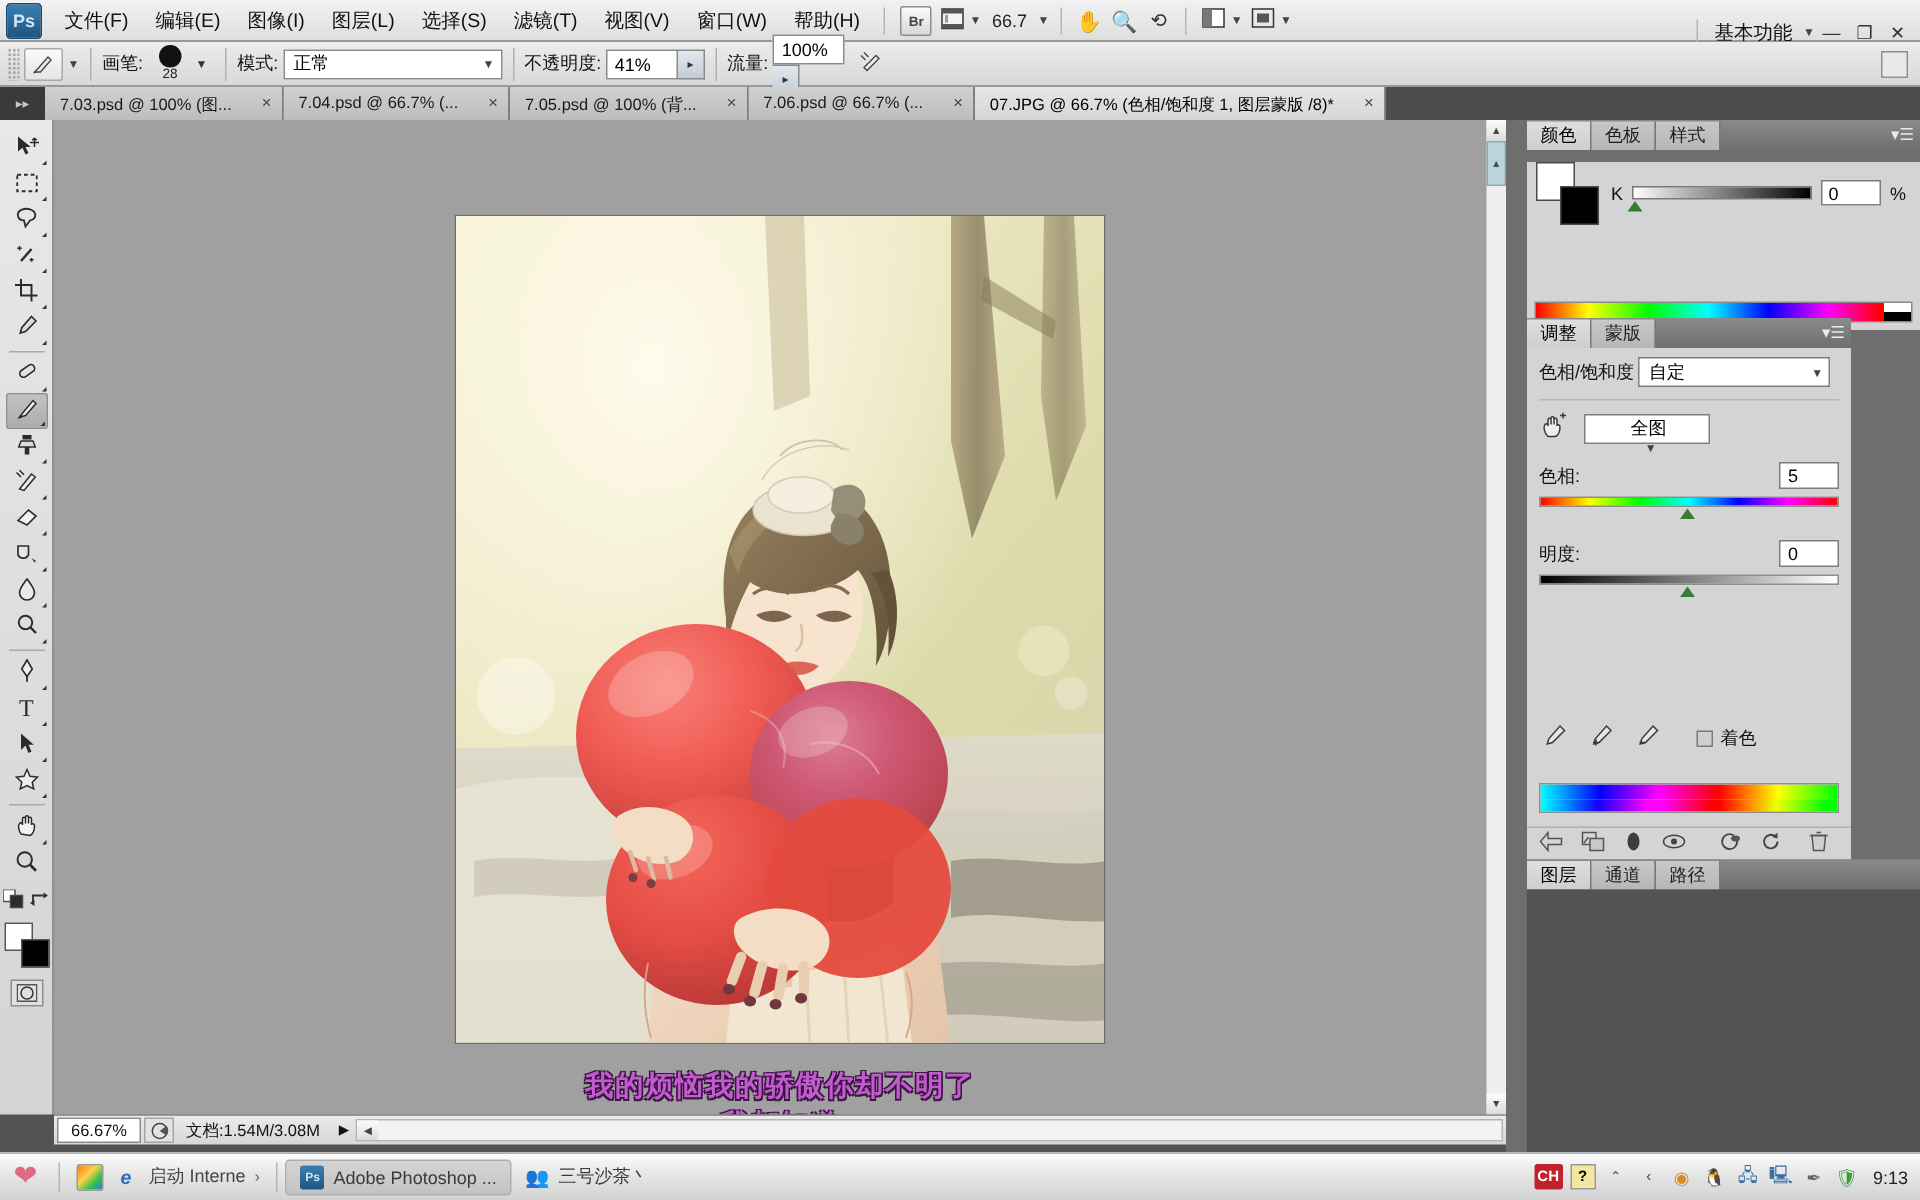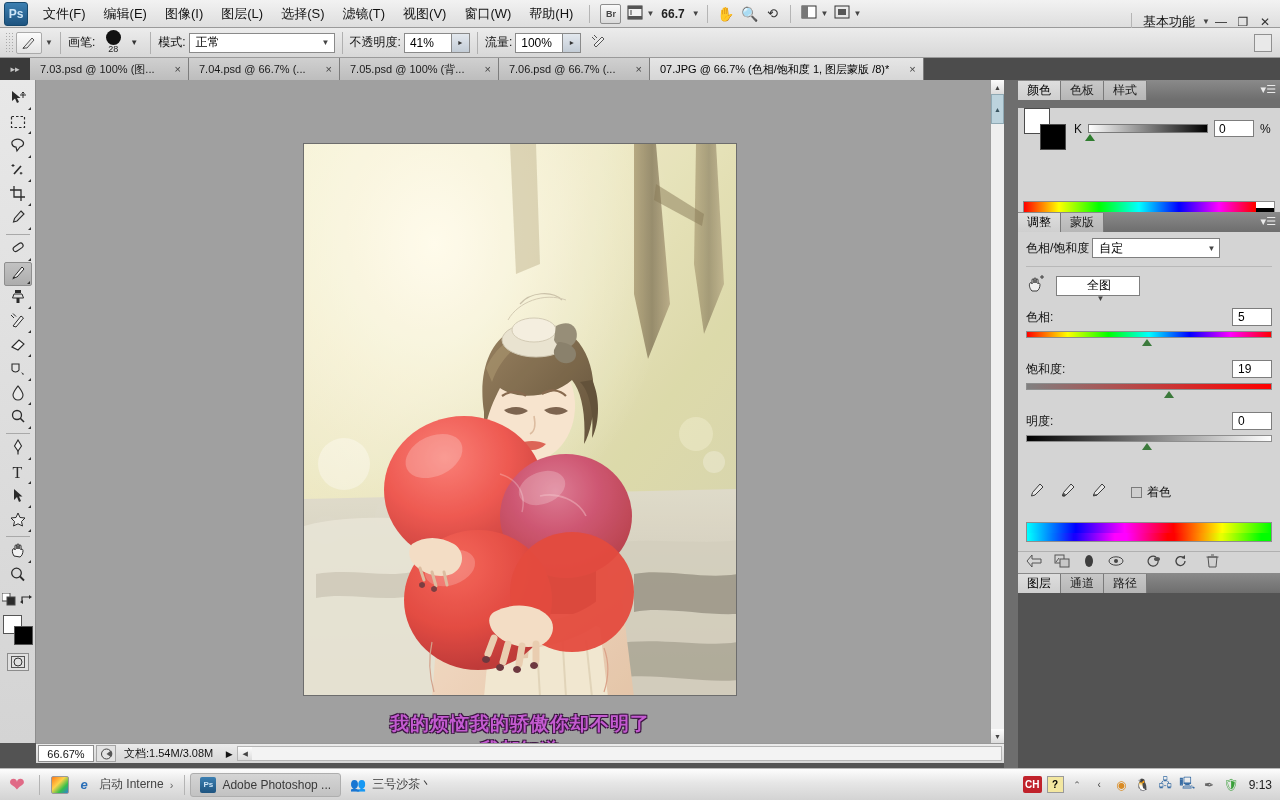--- a/index.html
+++ b/index.html
@@ -33,21 +33,21 @@
   .mb-btn {
     display:flex; align-items:center; justify-content:center;
     height:22px; min-width:22px; padding:0 3px; cursor:default; color:#333;
   }
   .br-btn {
     width:21px;height:20px;border:1px solid #8e8e8e;border-radius:2px;
     background:linear-gradient(#fafafa,#d9d9d9);
     font-size:9px;font-weight:bold;color:#444;
     display:flex;align-items:center;justify-content:center;
   }
-  .zoomval { font-size:12px; color:#222; padding:0 4px;font-weight:bold; }
+  .zoomval { font-size:12px; color:#222; padding:0 4px; }
   .caret { font-size:8px; color:#444; margin-left:3px; }
   .mb-right { margin-left:auto; display:flex; align-items:center; padding-right:4px;margin-top:16px; }
   .workspace-name { font-size:13px; padding:0 4px; color:#111; }
   .wbtn { width:22px;height:20px;display:flex;align-items:center;justify-content:center;
           font-size:12px;color:#333; }
 
   
   .optionsbar {
     position:absolute; left:0; top:28px; width:1280px; height:30px;
     background:linear-gradient(#ececec,#d8d8d8);
@@ -388,21 +388,21 @@
       <span class="caret">▼</span>
     </div>
     <div class="ob-sep"></div>
     <div class="ob-label">不透明度:</div>
     <div style="display:flex;align-items:center;">
       <div class="ob-num">41%</div>
       <div class="spin">▸</div>
     </div>
     <div class="ob-sep"></div>
     <div class="ob-label">流量:</div>
-    <div style="display:flex;align-items:center;">
+    <div style="display:flex;align-items:flex-start;flex-direction:column;">
       <div class="ob-num">100%</div>
       <div class="spin">▸</div>
     </div>
     <div class="mb-btn" style="margin-left:6px;">
       <span>
         <svg width="18" height="16" viewBox="0 0 18 16">
           <path d="M4 12 L12 4 L14 6 L6 14 Z" fill="#ececec" stroke="#444" stroke-width="0.9"></path>
           <path d="M2 4 L5 7 M4 2 L7 5" stroke="#444" stroke-width="0.9"></path>
         </svg>
       </span>
@@ -791,21 +791,21 @@
           </div>
           <div class="k-input">0</div>
           <span class="cp-k">%</span>
         </div>
         <div class="spectrum" style="position:absolute;left:5px;right:5px;bottom:5px;">
           <div class="wk"></div>
         </div>
       </div>
     </div>
 
-    <div style="position:absolute;left:14px;top:132px;width:262px;">
+    <div style="position:absolute;left:14px;top:132px;width:216px;">
       <div class="panel-tabs">
         <div class="ptab on">调整</div>
         <div class="ptab">蒙版</div>
         <div class="ptab-menu">▾☰</div>
       </div>
       <div class="panel-body" style="height:341px;position:relative;padding:6px 8px;">
 
         <div class="adj-row" style="gap:3px;">
           <span class="adj-label">色相/饱和度</span>
           <div class="adj-select" style="width:128px;">
@@ -831,29 +831,20 @@
         <div style="margin-top:12px;">
           <div class="adj-row" style="justify-content:space-between;">
             <span class="adj-label">色相:</span>
             <div class="adj-num">5</div>
           </div>
           <div class="slider-track hue-track" style="margin-top:5px;">
             <div class="s-thumb" style="left:47%;"></div>
           </div>
         </div>
 
-        <div style="margin-top:22px;">
-          <div class="adj-row" style="justify-content:space-between;">
-            <span class="adj-label">饱和度:</span>
-            <div class="adj-num">19</div>
-          </div>
-          <div class="slider-track sat-track" style="margin-top:5px;">
-            <div class="s-thumb" style="left:56%;"></div>
-          </div>
-        </div>
 
         <div style="margin-top:22px;">
           <div class="adj-row" style="justify-content:space-between;">
             <span class="adj-label">明度:</span>
             <div class="adj-num">0</div>
           </div>
           <div class="slider-track light-track" style="margin-top:5px;">
             <div class="s-thumb" style="left:47%;"></div>
           </div>
         </div>

